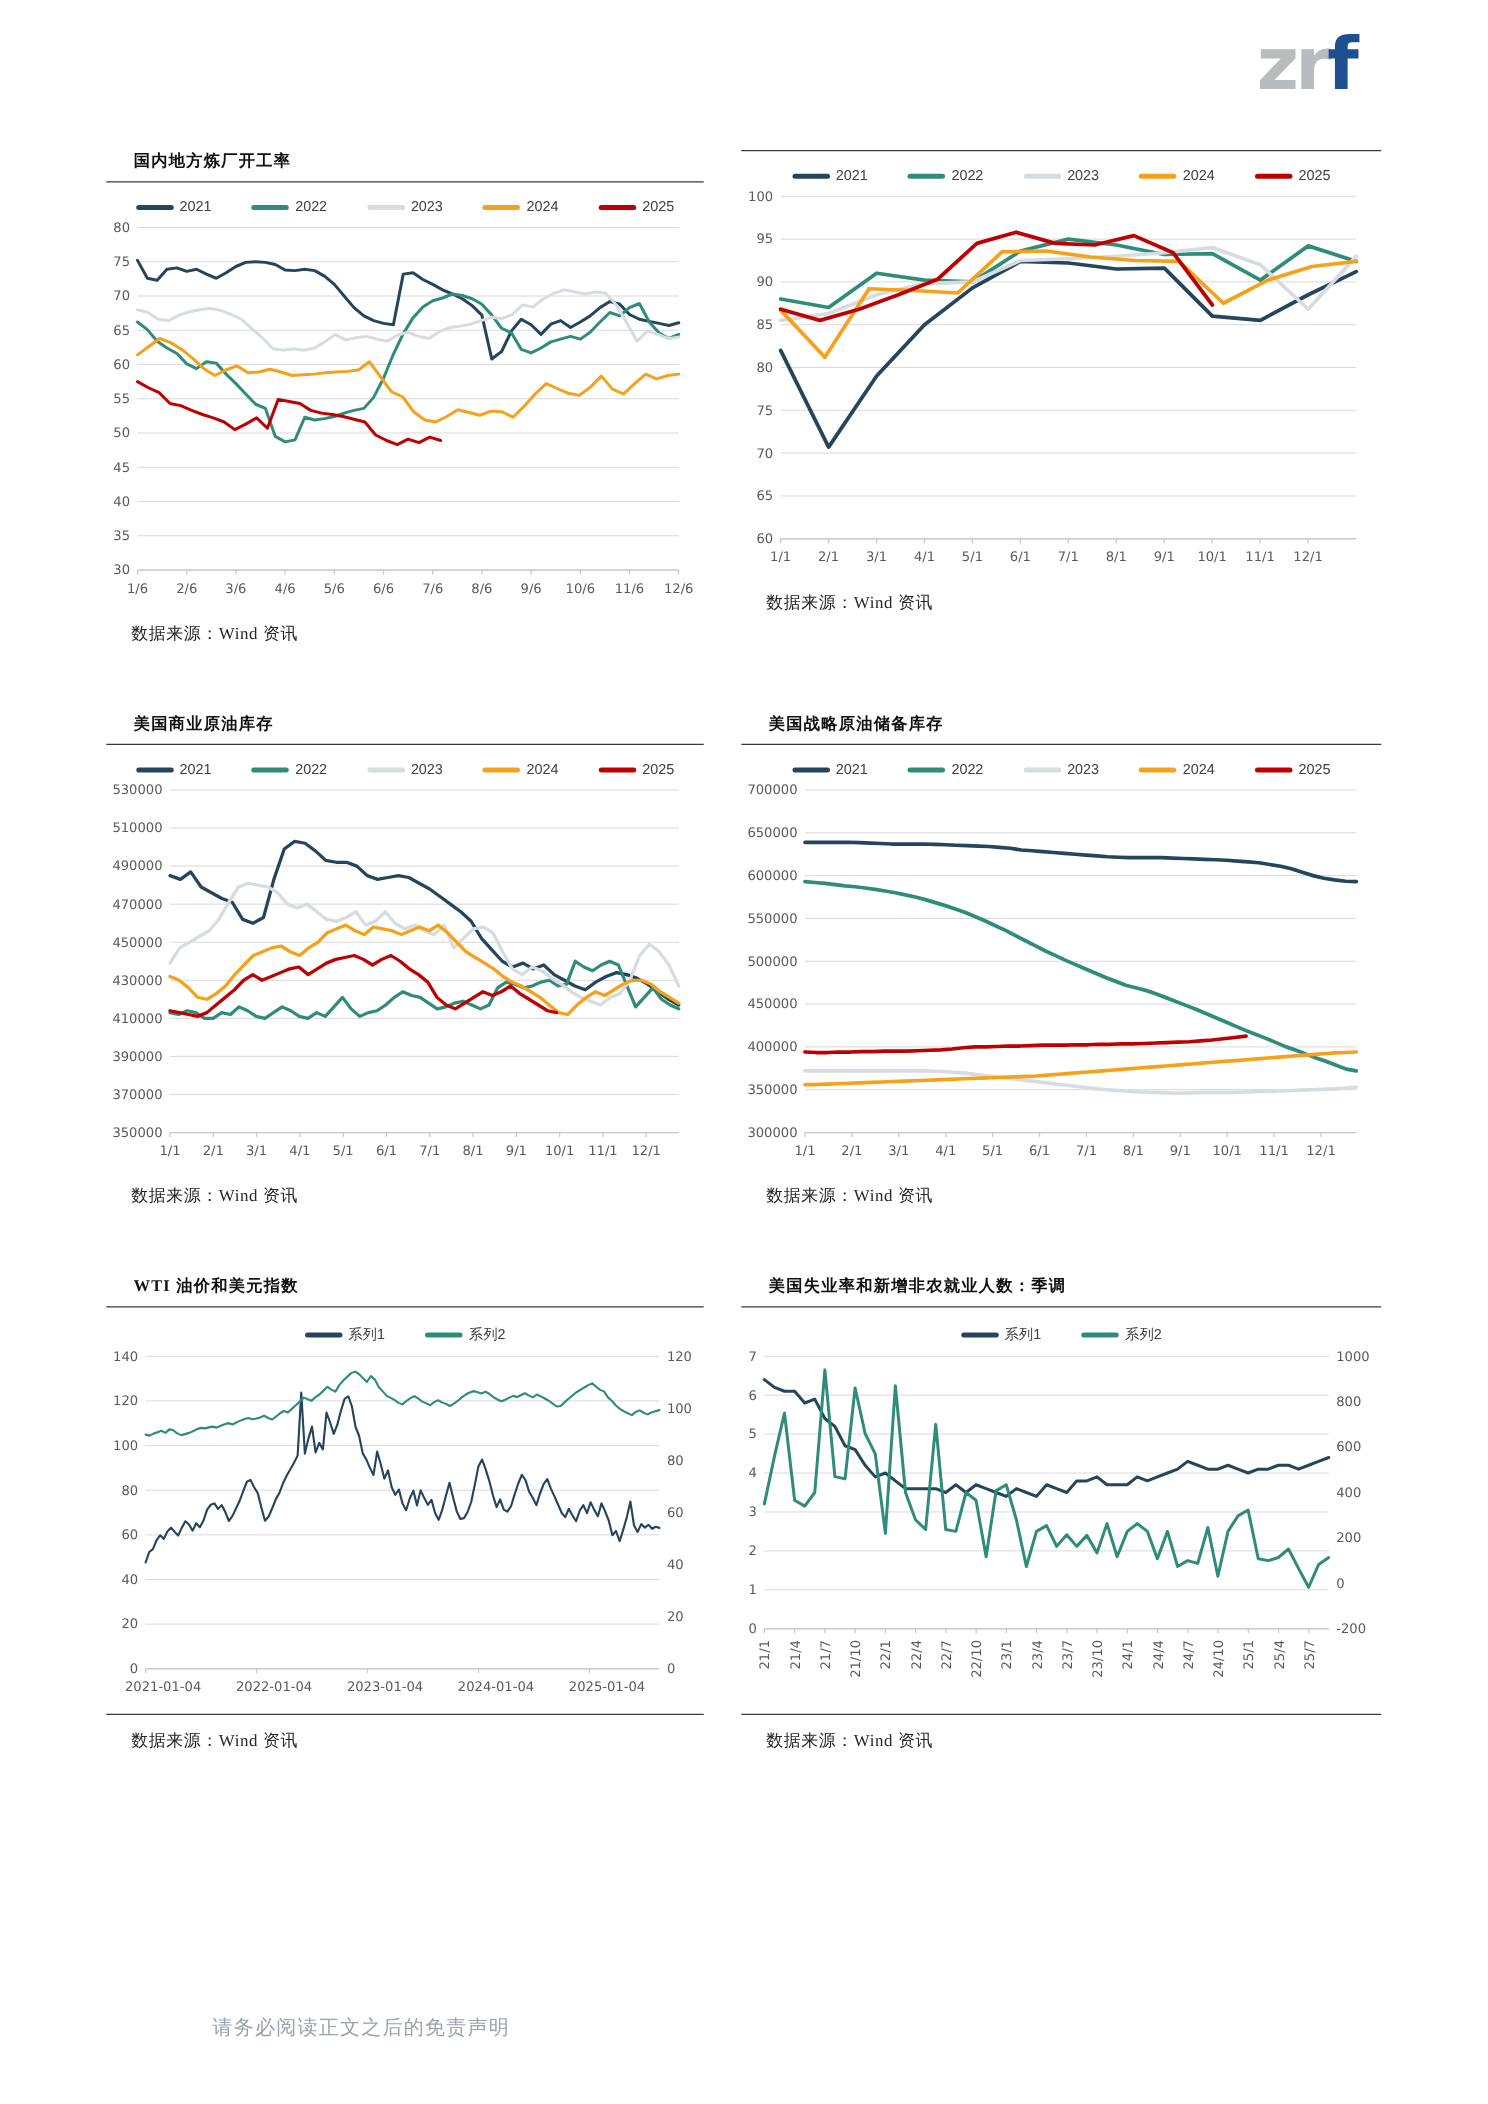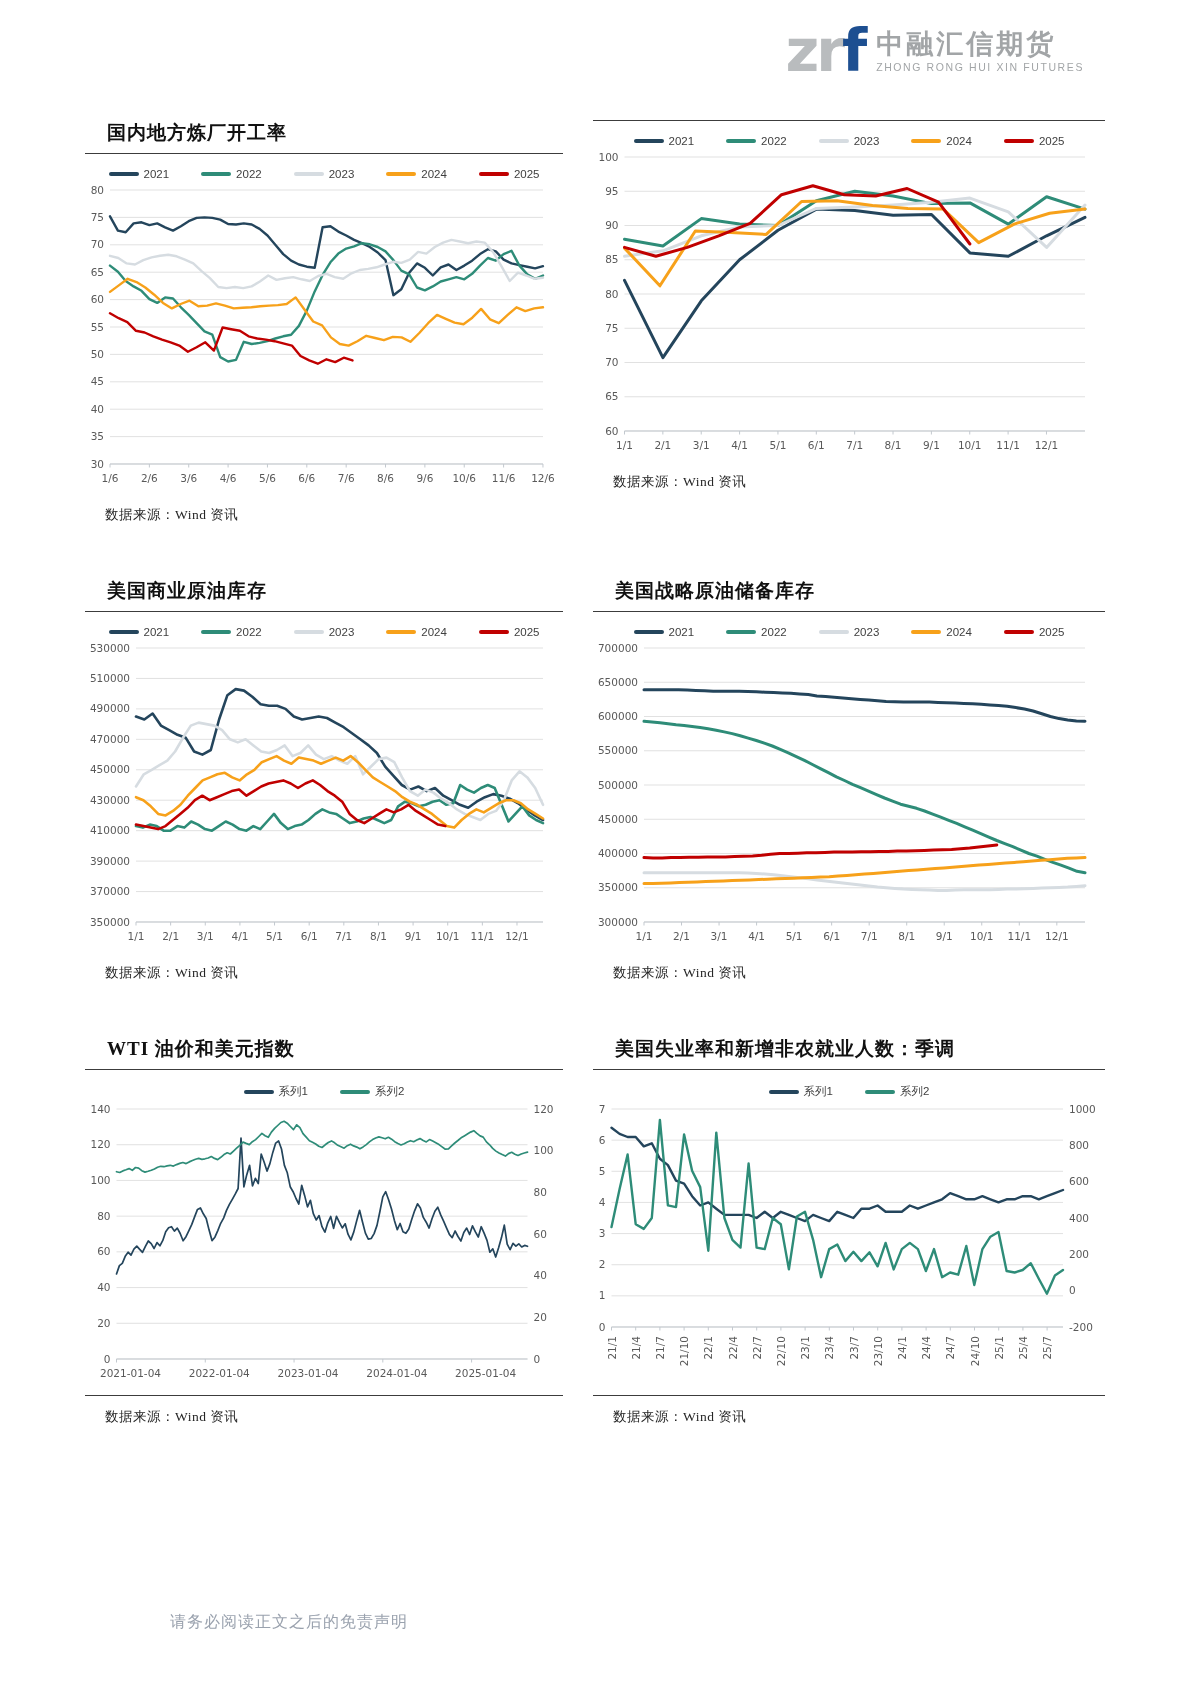--- a/index.html
+++ b/index.html
@@ -15,21 +15,21 @@
   .logo-text{display:flex;flex-direction:column;}
   .logo-cn{font-family:"Liberation Serif", serif;font-weight:bold;font-size:27px;line-height:30px;letter-spacing:3px;color:#a2a5a7;}
   .logo-en{font-size:10.5px;letter-spacing:1.6px;color:#a2a5a7;margin-top:2px;}
   
   .charts{
     position:absolute;top:120px;left:85px;width:1020px;
     display:grid;grid-template-columns:478px 512px;column-gap:30px;row-gap:54px;
   }
   .figure{display:flex;flex-direction:column;}
   .fig-title{
-    font-family:"Liberation Serif", serif;font-weight:bold;font-size:19px;
+    font-family:"Liberation Serif", serif;font-weight:bold;font-size:13px;
     color:#111;letter-spacing:1px;padding-left:22px;margin-bottom:7px;
   }
   .fig-rule{border-top:1.8px solid #3c3c3c;height:0;}
   .fig-rule-bottom{border-top:1.8px solid #3c3c3c;height:0;margin-top:6px;}
   .legend{display:flex;justify-content:center;align-items:center;gap:32px;margin:14px 0 0 0;}
   .lg-item{display:inline-flex;align-items:center;gap:5px;}
   .lg-swatch{display:inline-block;width:30px;height:4px;border-radius:2px;}
   .lg-label{font-size:11.5px;color:#404040;}
   svg.chart{display:block;margin-top:2px;}
   svg.chart text{font-family:"DejaVu Sans", sans-serif;font-size:10.5px;fill:#595959;}
@@ -41,24 +41,20 @@
   .footer-note{
     position:absolute;left:170px;top:1612px;
     font-family:"Liberation Serif", serif;font-size:16px;color:#9aa2ae;letter-spacing:1px;text-align:right;
   }
 </style>
 </head>
 <body>
 
 <div class="logo">
   <div class="logo-mark"><span class="zr">zr</span><span class="f">f</span></div>
-  <div class="logo-text">
-    <div class="logo-cn">中融汇信期货</div>
-    <div class="logo-en">ZHONG RONG HUI XIN FUTURES</div>
-  </div>
 </div>
 
 <div class="charts">
 
   <div class="figure">
     <div class="fig-title">国内地方炼厂开工率</div>
     <div class="fig-rule"></div>
     <div class="legend">
         <span class="lg-item">
           <span class="lg-swatch" style="background: rgb(36, 69, 92);"></span>

